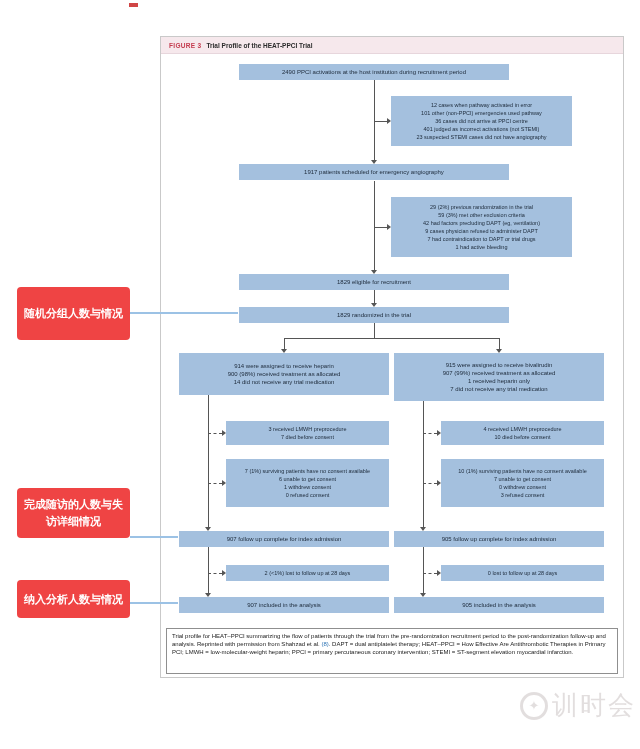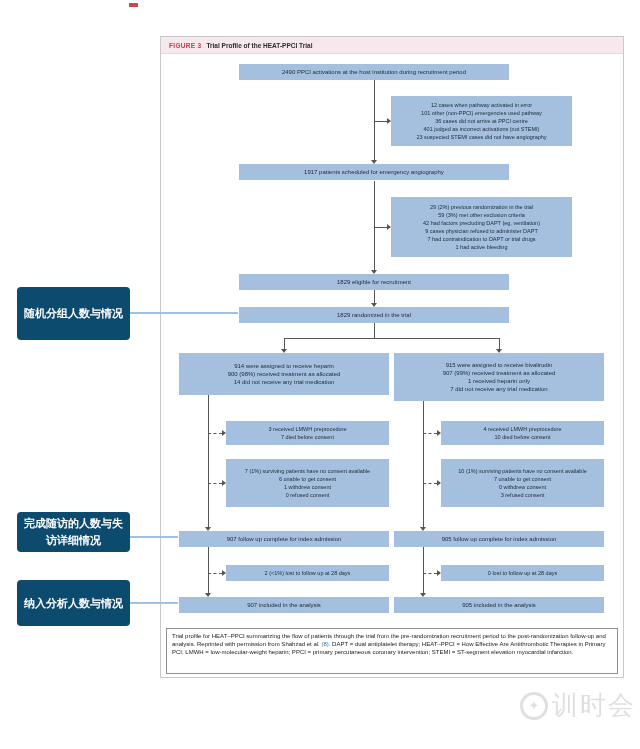--- a/index.html
+++ b/index.html
@@ -20,21 +20,21 @@
 
   .vline { position:absolute; width:0; border-left:1px solid #555; z-index:1; }
   .hline { position:absolute; height:0; border-top:1px solid #555; z-index:1; }
   .hline.dashed { border-top-style:dashed; }
   .arrd { position:absolute; width:0; height:0; border-left:3px solid transparent; border-right:3px solid transparent; border-top:4px solid #555; z-index:1; }
   .arrr { position:absolute; width:0; height:0; border-top:3px solid transparent; border-bottom:3px solid transparent; border-left:4px solid #555; z-index:1; }
 
   .caption { position:absolute; left:5px; top:591px; width:452px; height:46px; border:1px solid #8f8f8f; padding:3px 5px; font-size:6px; line-height:8px; color:#222222; text-align:left; }
   .ref { color:#2e74b5; }
 
-  .callout { position:absolute; left:17px; width:113px; background:#0c4a6e; border-radius:4px; color:#ffffff; font-weight:bold; font-size:11px; line-height:17px; display:flex; align-items:center; justify-content:center; text-align:center; padding:4px 6px; z-index:3; }
+  .callout { position:absolute; left:17px; width:113px; background:#ef4444; border-radius:4px; color:#ffffff; font-weight:bold; font-size:11px; line-height:17px; display:flex; align-items:center; justify-content:center; text-align:center; padding:4px 6px; z-index:3; }
   .cline { position:absolute; height:2px; background:#9cc2e5; z-index:1; }
 
   .page-title { position:absolute; left:0; top:698px; width:100%; text-align:center; font-weight:bold; font-size:18px; color:#0d0d0d; }
 
   .watermark { position:absolute; right:4px; top:688px; display:flex; align-items:center; gap:4px; opacity:.32; z-index:5; color:#a89c9c; }
   .wm-circle { width:28px; height:28px; border:3px solid #a89c9c; border-radius:50%; display:flex; align-items:center; justify-content:center; font-size:13px; font-weight:bold; }
   .wm-text { font-size:26px; font-weight:normal; letter-spacing:2px; }
 </style>
 </head>
 <body>
@@ -190,26 +190,26 @@
 
     <div class="caption"><span>Trial profile for HEAT–PPCI summarizing the flow of patients through the trial from the pre-randomization recruitment period to the post-randomization follow-up and analysis. Reprinted with permission from Shahzad et al. </span><span class="ref">(8)</span><span>. DAPT = dual antiplatelet therapy; HEAT–PPCI = How Effective Are Antithrombotic Therapies in Primary PCI; LMWH = low-molecular-weight heparin; PPCI = primary percutaneous coronary intervention; STEMI = ST-segment elevation myocardial infarction.</span></div>
 
   </div>
 
   <div class="callout" style="top:287px; height:53px;">
       <span>随机分组人数与情况</span>
     </div>
   <div class="cline" style="left:130px; top:312px; width:108px;"></div>
 
-  <div class="callout" style="top:512px; height:40px;">
+  <div class="callout" style="top:488px; height:50px;">
       <span>完成随访的人数与失访详细情况</span>
     </div>
   <div class="cline" style="left:130px; top:536px; width:48px;"></div>
 
-  <div class="callout" style="top:580px; height:46px;">
+  <div class="callout" style="top:580px; height:38px;">
       <span>纳入分析人数与情况</span>
     </div>
   <div class="cline" style="left:130px; top:602px; width:48px;"></div>
 
 
   <div class="watermark">
     <span class="wm-circle">✦</span>
     <span class="wm-text">训时会</span>
   </div>
 

